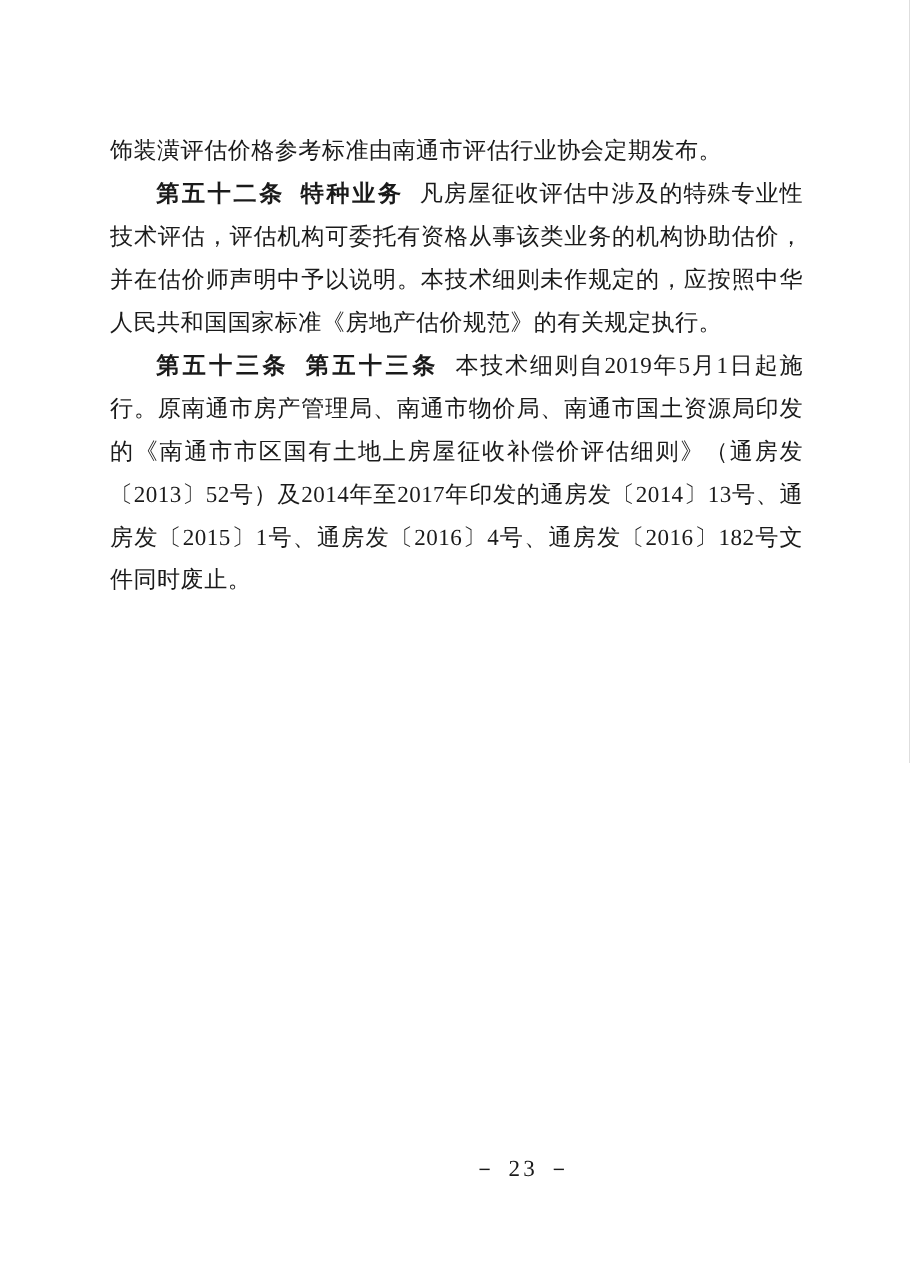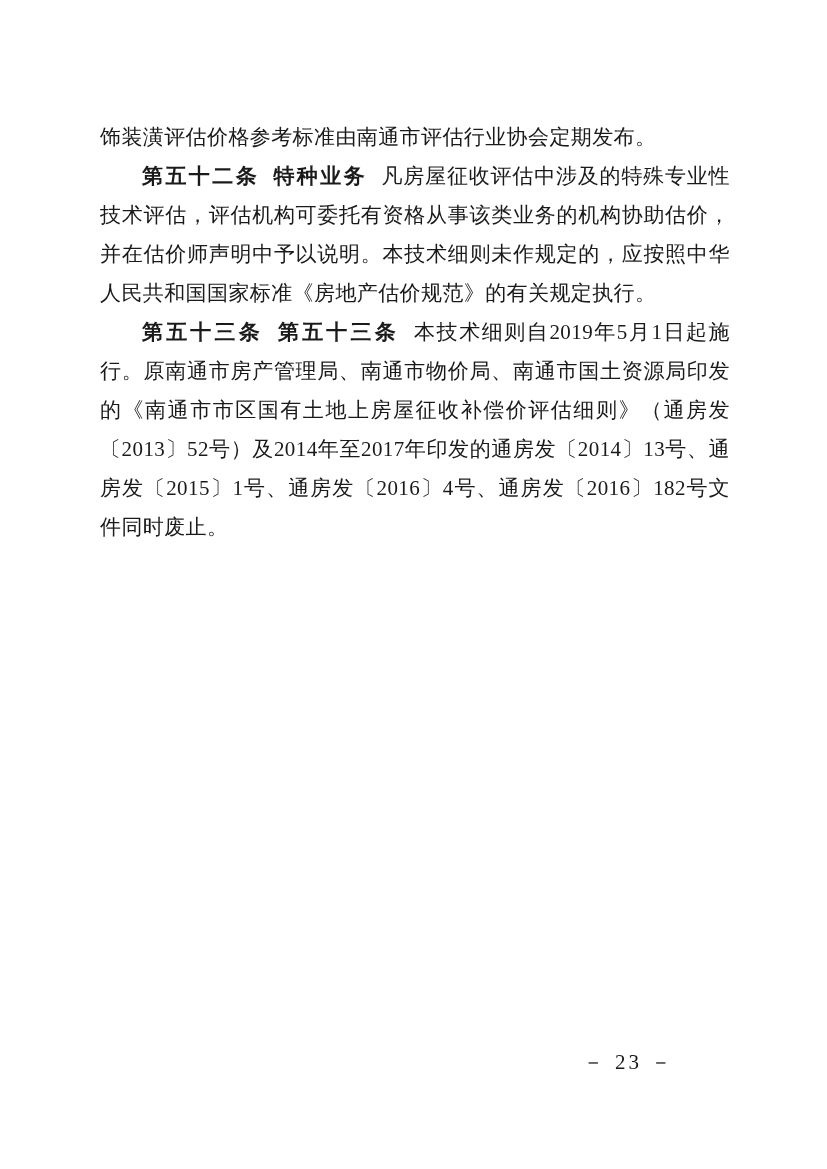--- a/index.html
+++ b/index.html
@@ -41,21 +41,20 @@
   }
   .gap {
     display: inline-block;
     width: 14px;
   }
   .page-number {
     position: absolute;
     left: 0;
     right: 0;
     top: 1048px;
-    text-align: center;
     font-family: "Liberation Serif", "DejaVu Serif", serif;
     font-size: 21px;
     color: #1a1a1a;
     padding-right: 0px;
   }
   .page-number-inner {
     display: inline-block;
     margin-left: 430px;
     letter-spacing: 3px;
   }

